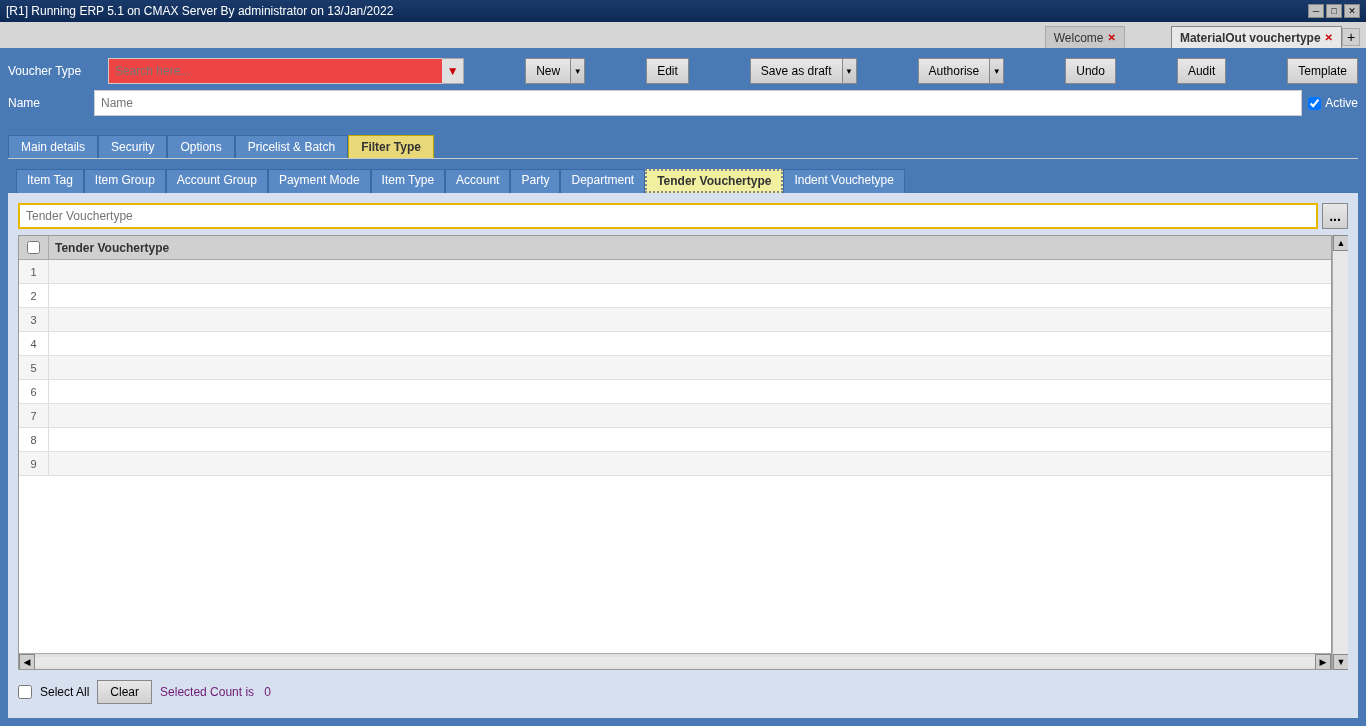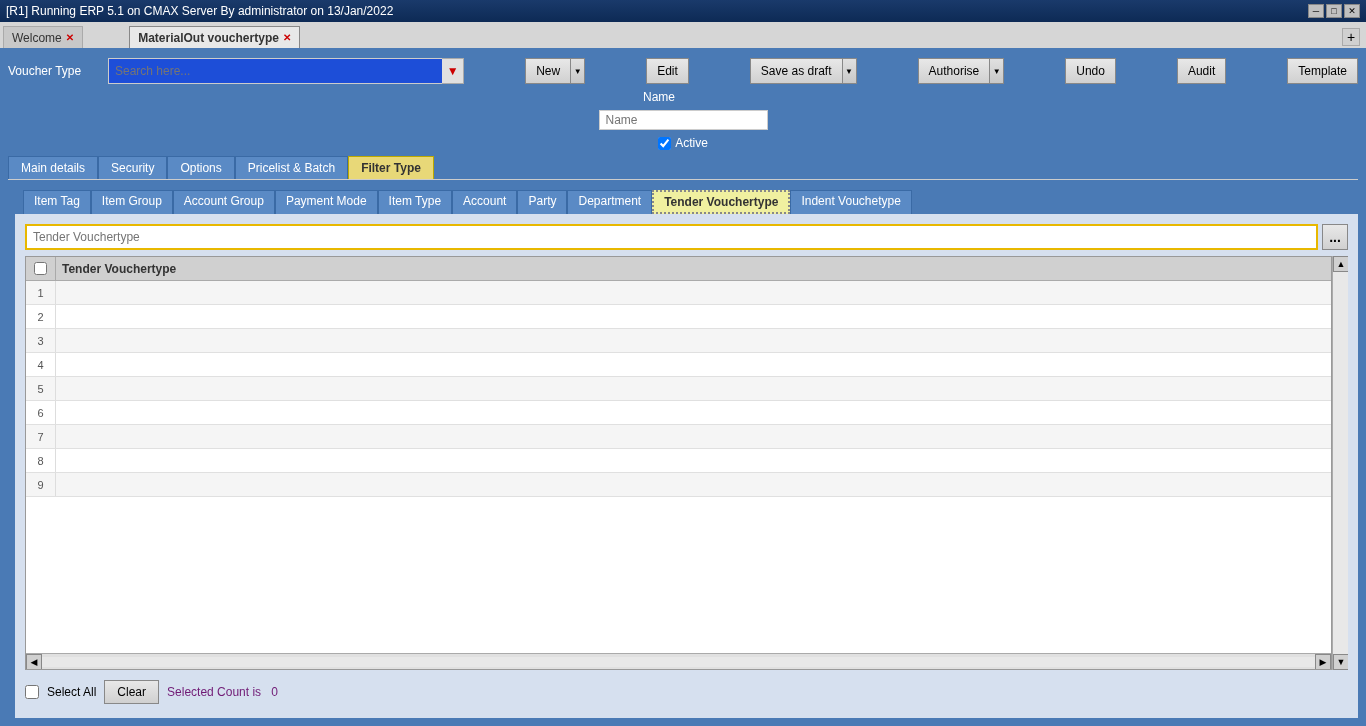--- a/index.html
+++ b/index.html
@@ -28,21 +28,21 @@
     }
 
     
     .tab-bar {
       background: #d6d6d6;
       border-bottom: 2px solid #4a7ab5;
       display: flex;
       align-items: flex-end;
       padding: 3px 3px 0 3px;
       height: 28px;
-      justify-content: space-between;
+      justify-content: flex-end;
     }
     .tabs-left { display: flex; gap: 2px; align-items: flex-end; }
     .tab {
       background: #c8c8c8;
       border: 1px solid #aaa;
       border-bottom: none;
       padding: 2px 8px;
       cursor: pointer;
       height: 22px;
       display: flex;
@@ -102,21 +102,21 @@
       position: relative;
       display: flex;
       align-items: center;
     }
     .search-input {
       width: 100%;
       height: 26px;
       border: 1px solid #ccc;
       padding: 2px 24px 2px 6px;
       font-size: 12px;
-      background: #1d4ed8;
+      background: #ef4444;
     }
     .search-dropdown-btn {
       position: absolute;
       right: 0;
       top: 0;
       width: 22px;
       height: 100%;
       background: #e0e0e0;
       border: 1px solid #aaa;
       border-left: none;
@@ -154,22 +154,21 @@
     .btn-group { display: flex; }
 
     
     .form-area {
       background: #4a7ab5;
     }
     .name-row {
       display: flex;
       align-items: center;
       gap: 6px;
-      margin-bottom: 6px;
-      flex-direction: column;
+      margin-bottom: 19px;
     }
     .name-label {
       color: white;
       font-size: 12px;
       min-width: 80px;
     }
     .name-input {
       flex: 1;
       height: 26px;
       border: 1px solid #ccc;
@@ -208,21 +207,20 @@
       font-weight: bold;
       border-color: #bba800;
     }
 
     
     .filter-content {
       background: #d6e0ef;
       flex: 1;
       display: flex;
       flex-direction: column;
-      margin-left: 7px;
     }
 
     
     .sub-tabs {
       display: flex;
       gap: 0;
       background: #4a7ab5;
       padding: 4px 8px 0 8px;
     }
     .sub-tab {

